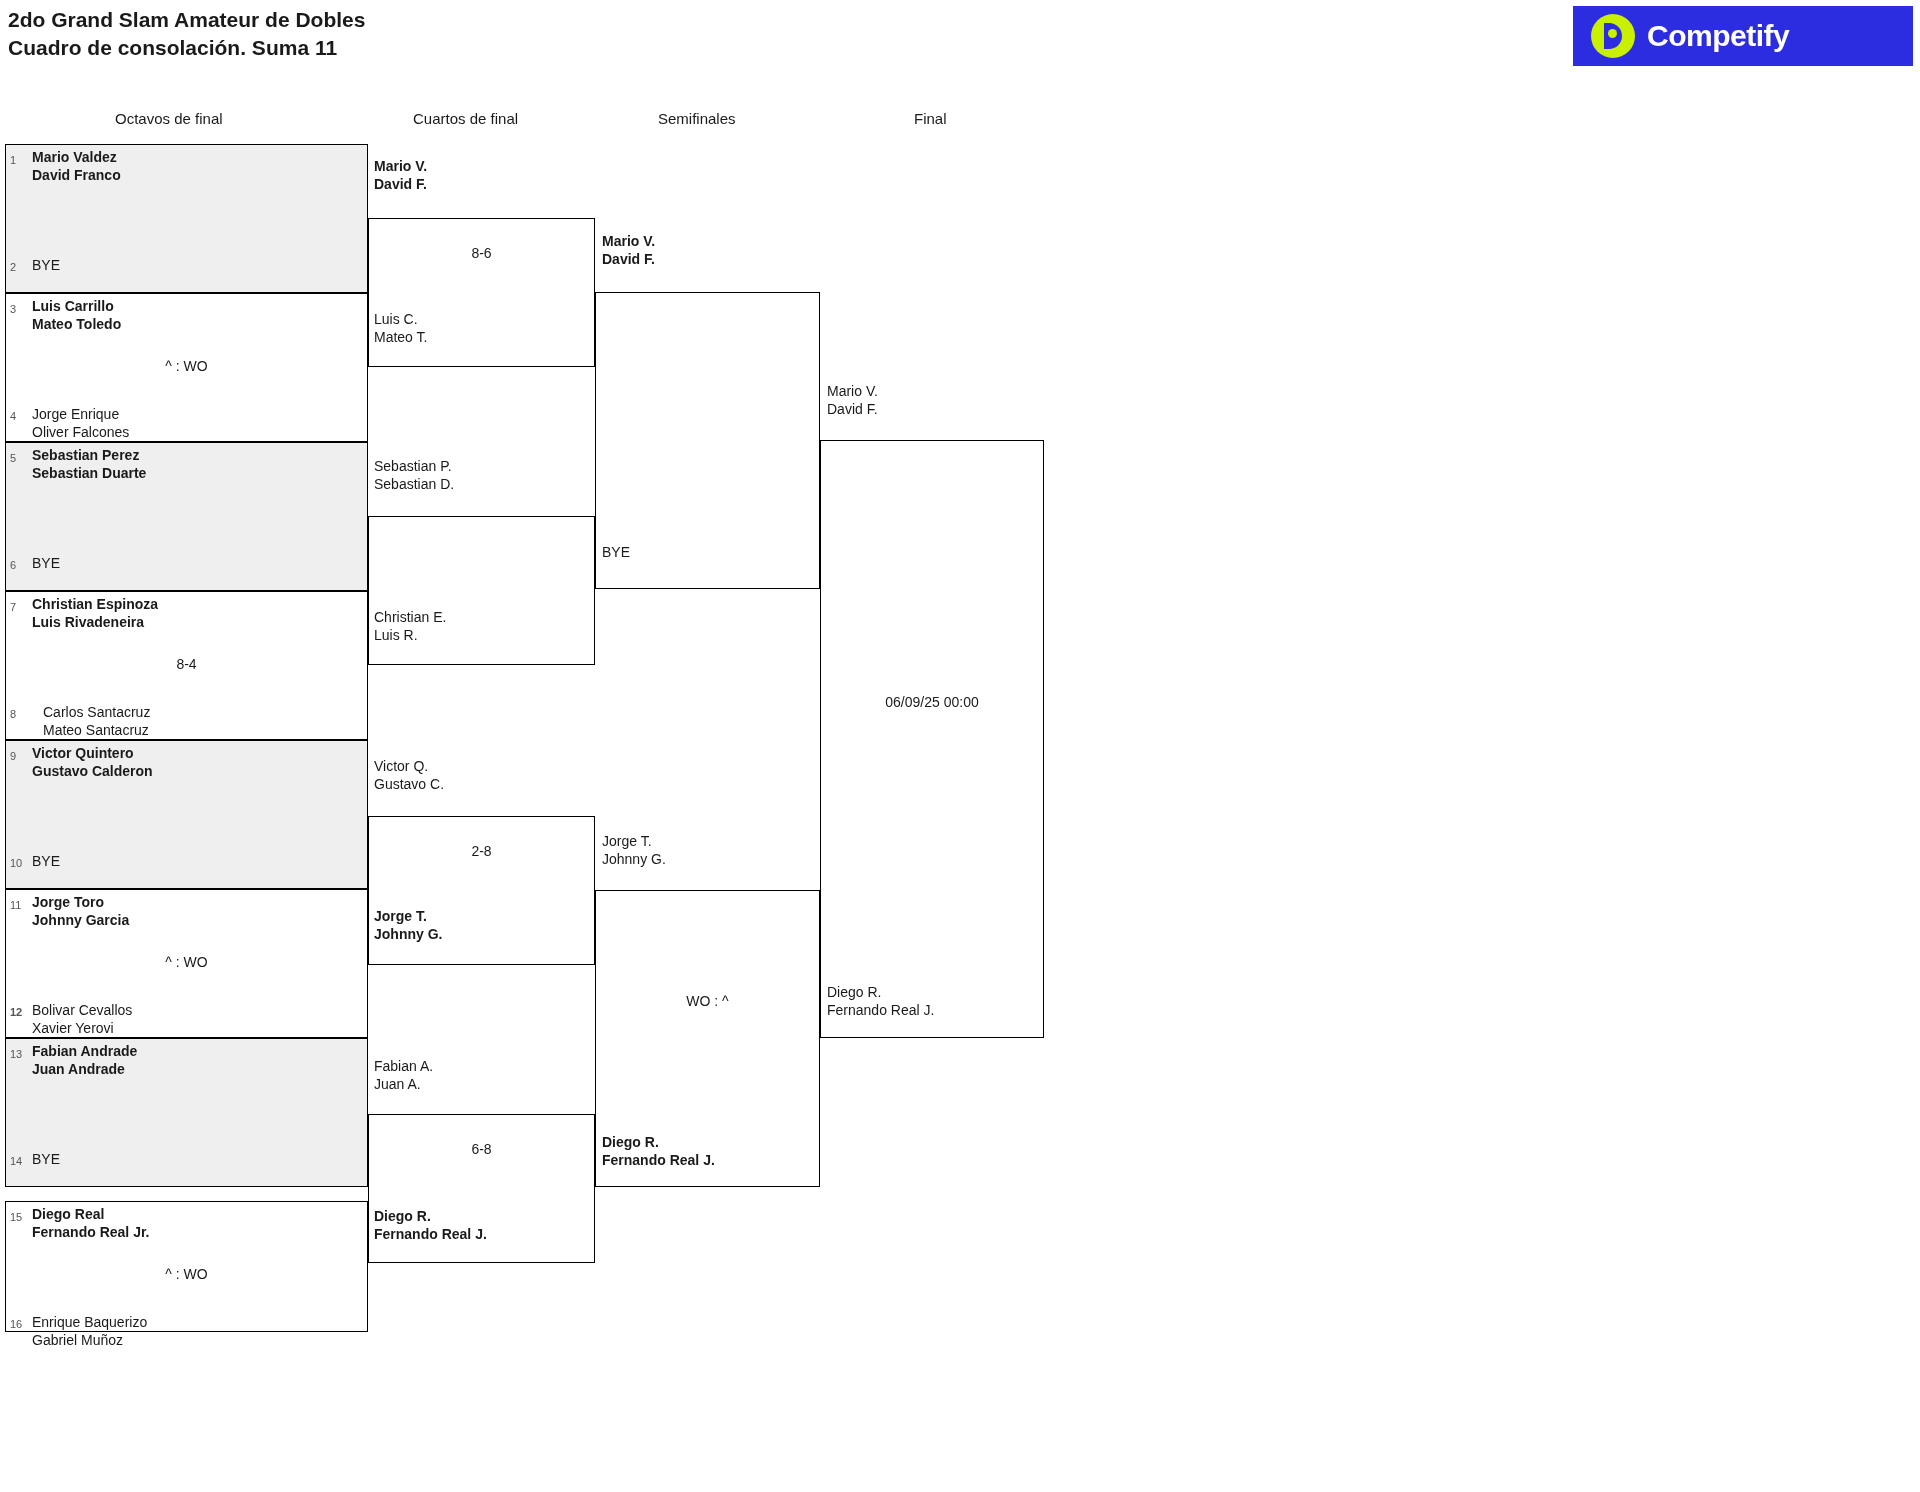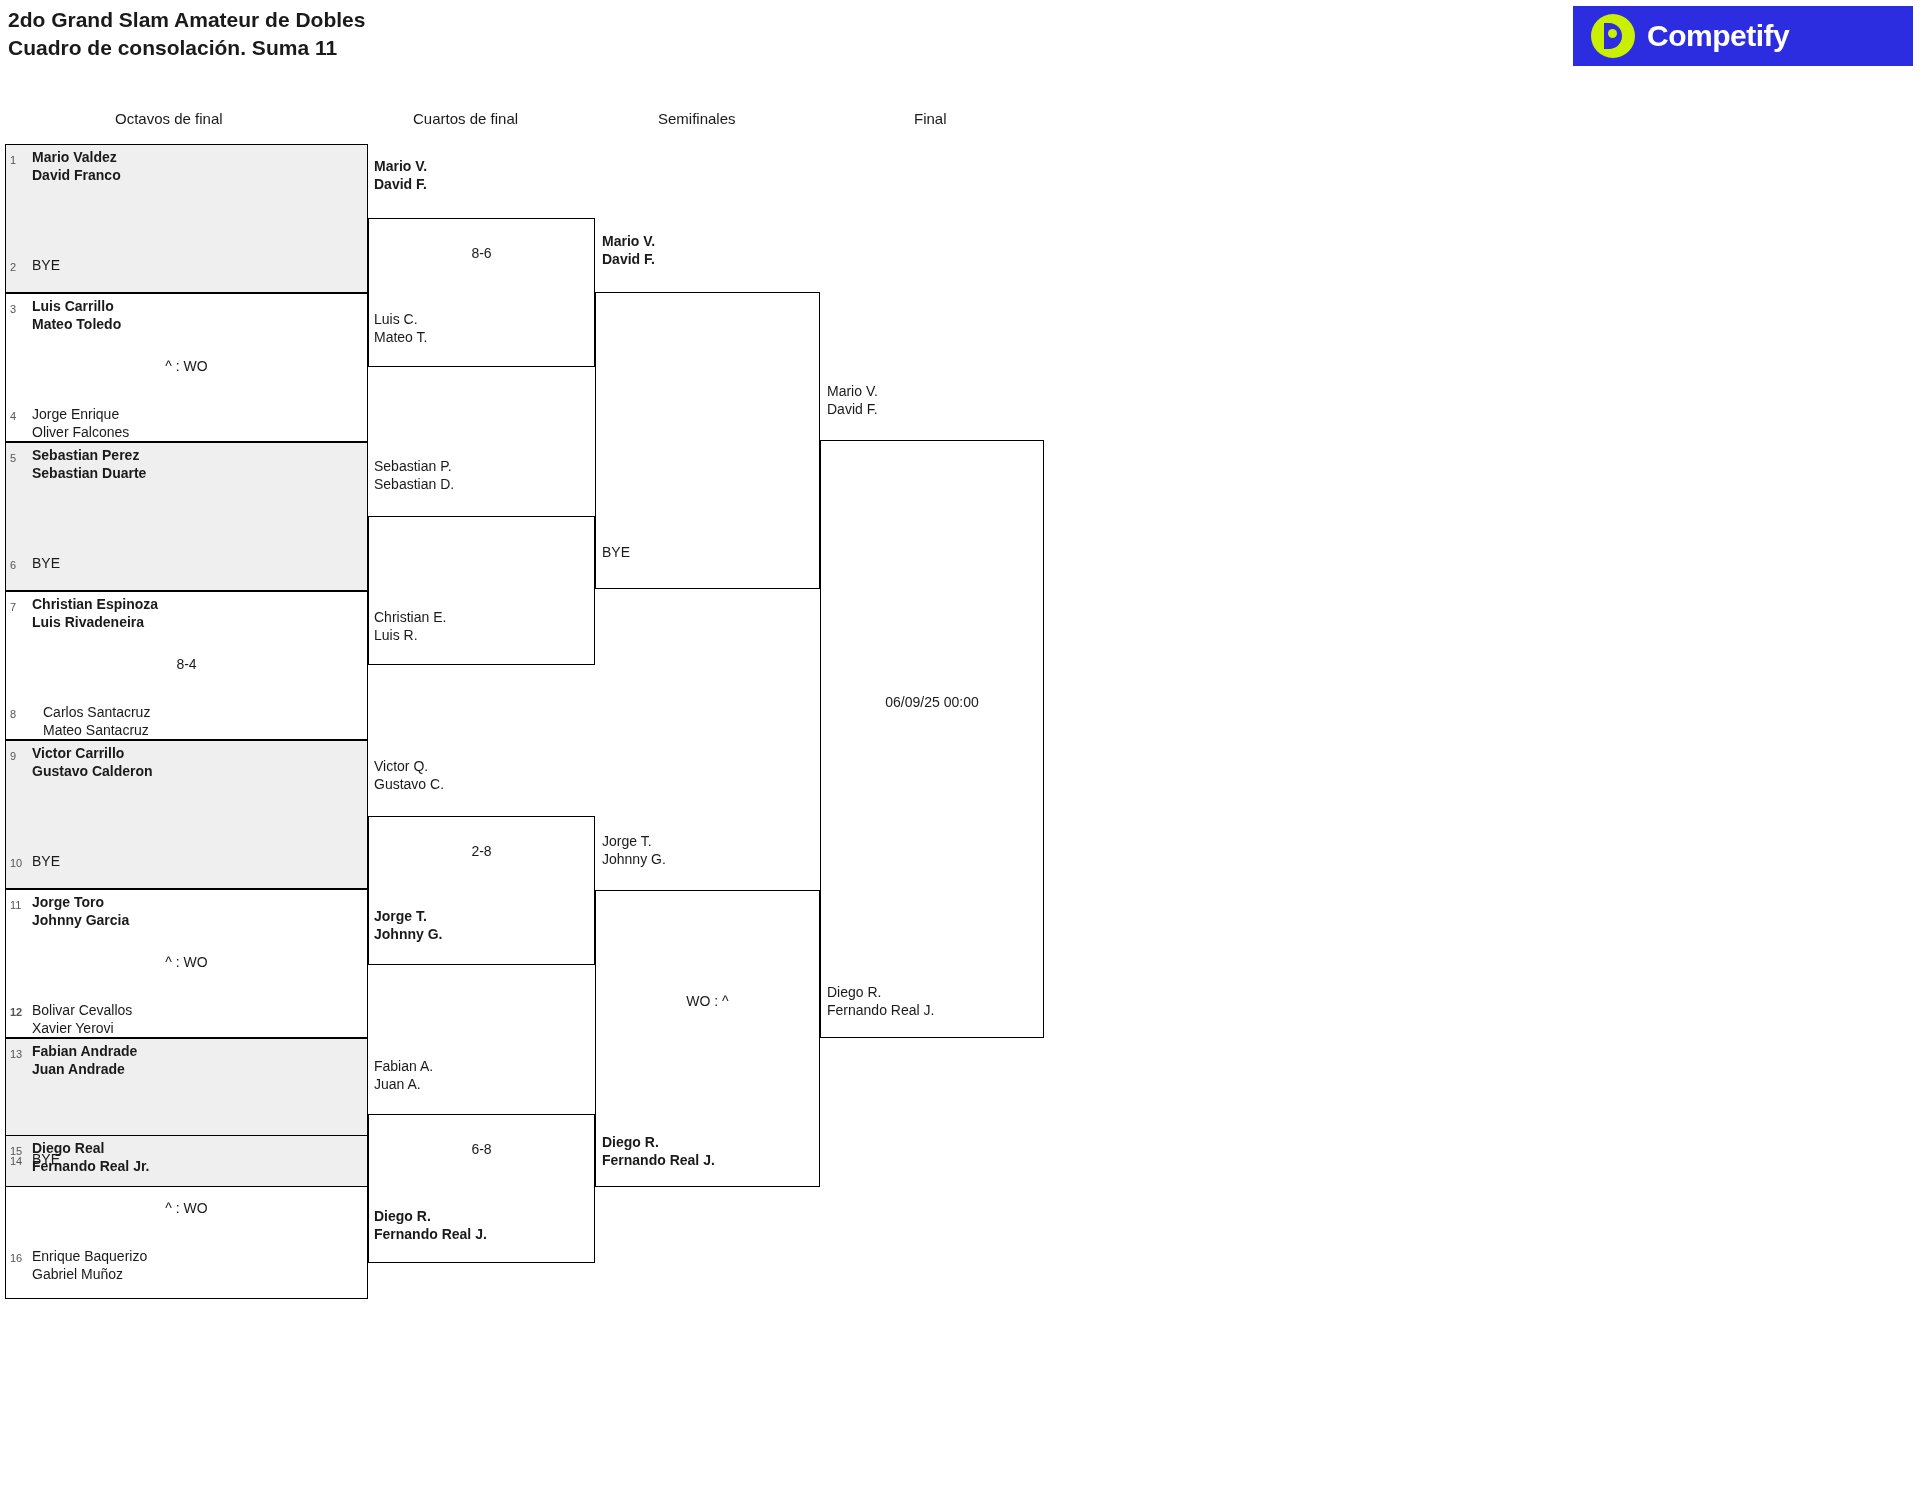--- a/index.html
+++ b/index.html
@@ -205,21 +205,21 @@
   <div class="seed" style="top:116px;">8</div>
   <div class="team" style="top:112px;margin-left:11px;">
     <div>Carlos Santacruz</div>
     <div>Mateo Santacruz</div>
   </div>
 </div>
 
 <div class="r1 shaded" style="top:740px; height:149px;">
   <div class="seed" style="top:9px;">9</div>
   <div class="team winner" style="top:4px;">
-    <div>Victor Carrillo</div>
+    <div>Victor Quintero</div>
     <div>Gustavo Calderon</div>
   </div>
   <div class="score" style="top:64px;"></div>
   <div class="seed" style="top:116px;">10</div>
   <div class="team" style="top:112px;">
     <div>BYE</div>
     <div></div>
   </div>
 </div>
 
@@ -244,21 +244,21 @@
     <div>Juan Andrade</div>
   </div>
   <div class="score" style="top:64px;"></div>
   <div class="seed" style="top:116px;">14</div>
   <div class="team" style="top:112px;">
     <div>BYE</div>
     <div></div>
   </div>
 </div>
 
-<div class="r1" style="top:1135px; height:164px;">
+<div class="r1" style="top:1201px; height:131px;">
   <div class="seed" style="top:9px;">15</div>
   <div class="team winner" style="top:4px;">
     <div>Diego Real</div>
     <div>Fernando Real Jr.</div>
   </div>
   <div class="score" style="top:64px;">^ : WO</div>
   <div class="seed" style="top:116px;">16</div>
   <div class="team" style="top:112px;">
     <div>Enrique Baquerizo</div>
     <div>Gabriel Muñoz</div>

